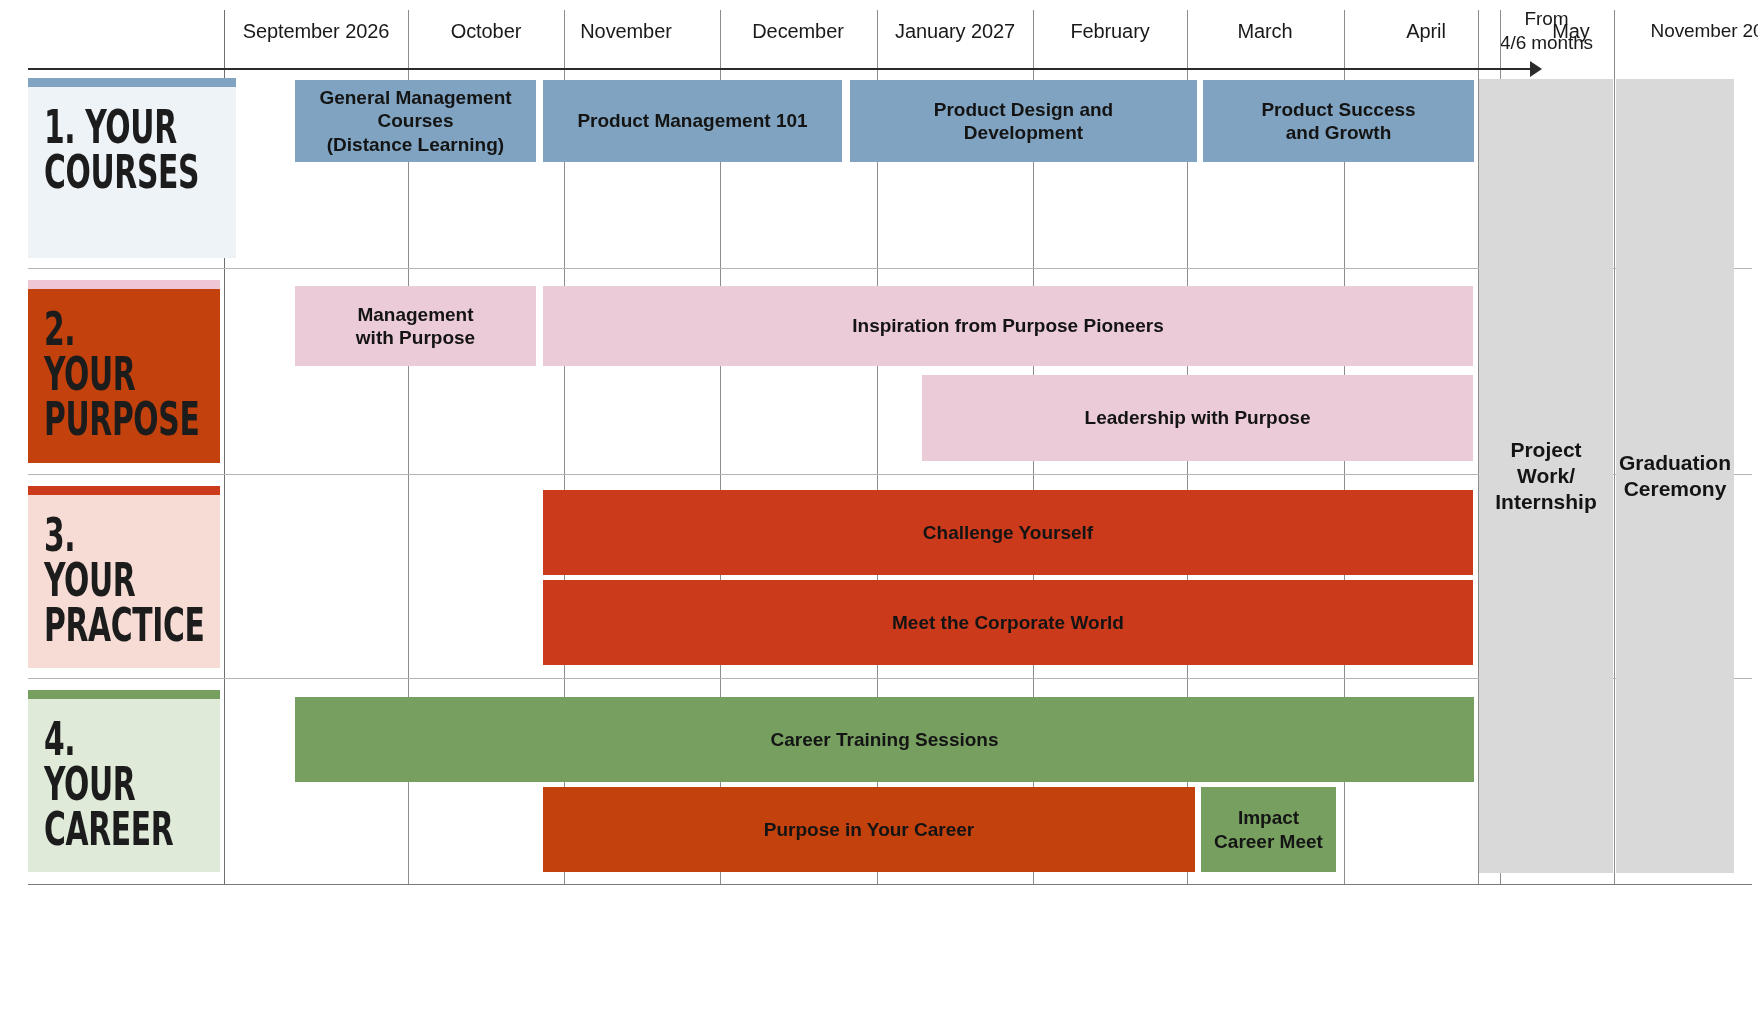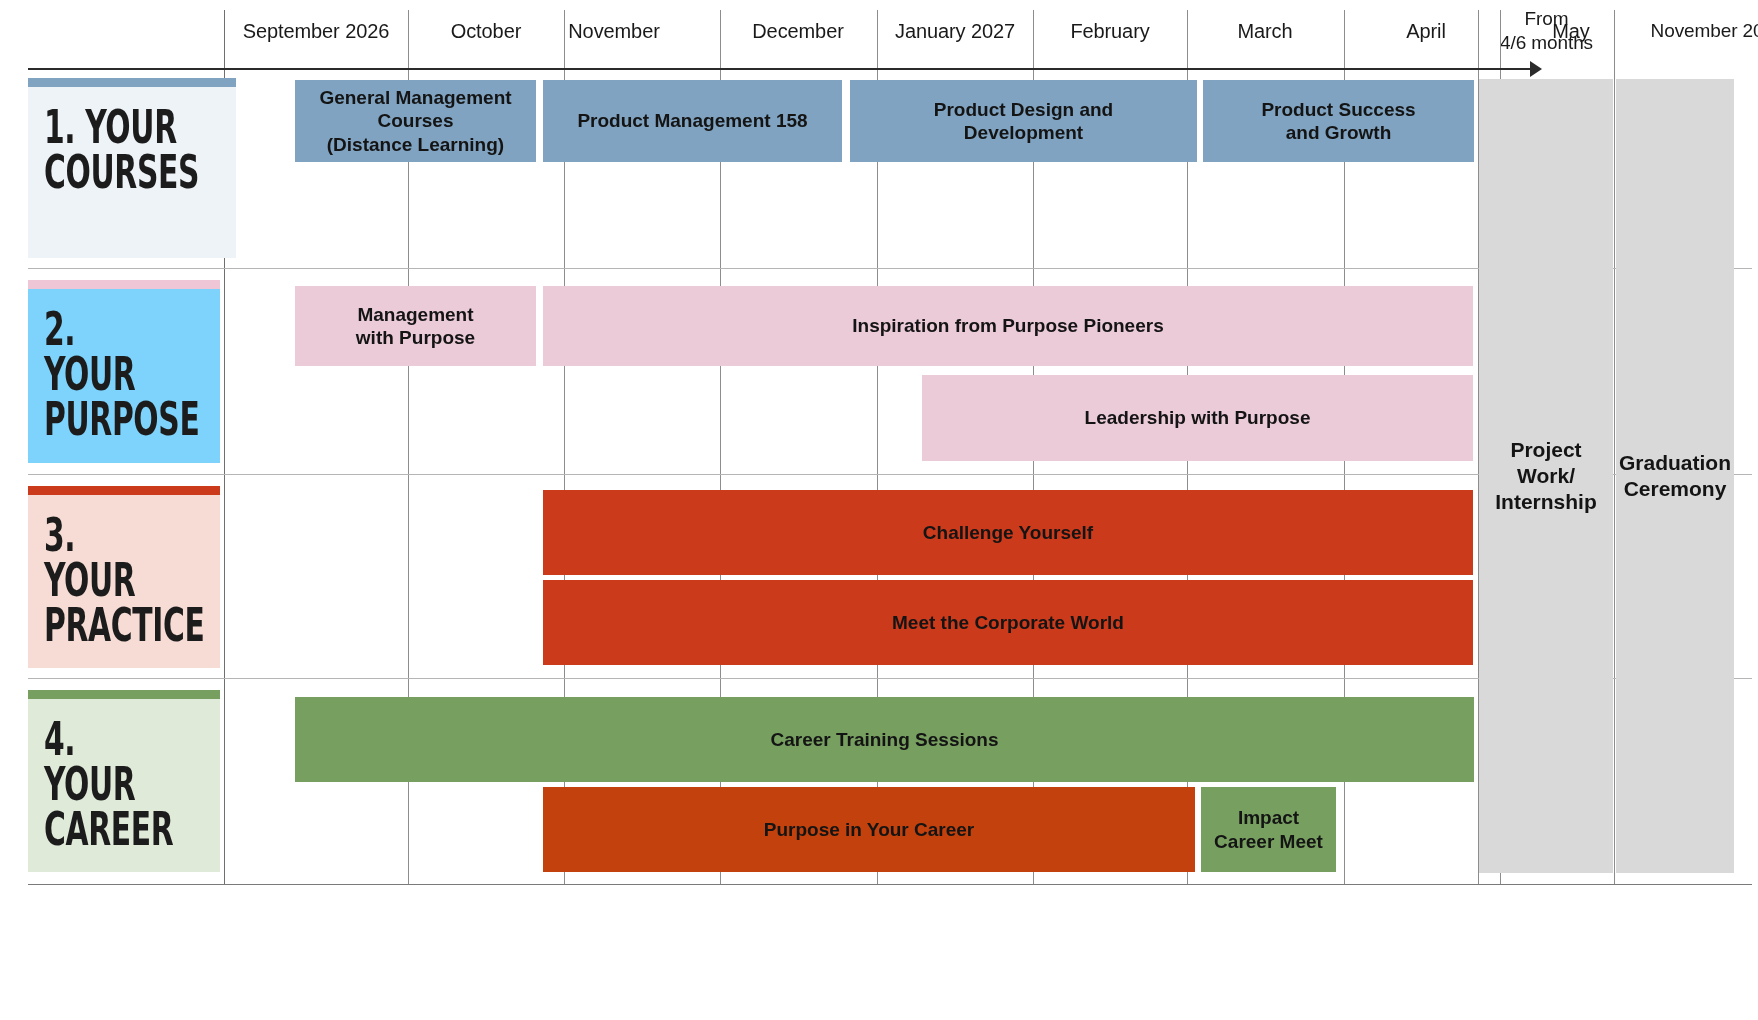--- a/index.html
+++ b/index.html
@@ -103,21 +103,21 @@
   }
 </style>
 </head>
 <body>
 
 <div id="stage">
 
   <div id="header-row">
       <div class="hdr-cell" style="left: 224px; width: 184px;">September 2026</div>
       <div class="hdr-cell" style="left: 408px; width: 156px;">October</div>
-      <div class="hdr-cell" style="left: 536px; width: 156px; text-align: right;">November</div>
+      <div class="hdr-cell" style="left: 548px; width: 156px; text-align: right;">November</div>
       <div class="hdr-cell" style="left: 720px; width: 156px;">December</div>
       <div class="hdr-cell" style="left: 877px; width: 156px;">January 2027</div>
       <div class="hdr-cell" style="left: 1033px; width: 154px;">February</div>
       <div class="hdr-cell" style="left: 1187px; width: 156px;">March</div>
       <div class="hdr-cell" style="left: 1344px; width: 156px; padding-left: 8px;">April</div>
       <div class="hdr-cell" style="left: 1500px; width: 142px;">May</div>
       <div class="hdr-cell" style="left: 1478px; width: 137px; font-size: 19px;">From
 4/6 months</div>
       <div class="hdr-cell" style="left: 1615px; width: 205px; font-size: 19px;">November 2027</div>
     </div>
@@ -149,21 +149,21 @@
   <div id="row-labels">
       <div class="rowlabel" style="top: 78px; height: 180px; width: 208px;">
         <div class="topbar" style="background: rgb(127, 163, 192);"></div>
         <div class="body" style="background: rgb(238, 243, 247);">
           <div class="txt">1. YOUR
 COURSES</div>
         </div>
       </div>
       <div class="rowlabel" style="top: 280px; height: 183px; width: 192px;">
         <div class="topbar" style="background: rgb(238, 198, 214);"></div>
-        <div class="body" style="background: #7dd3fc;">
+        <div class="body" style="background: #c2410c;">
           <div class="txt">2. YOUR
 PURPOSE</div>
         </div>
       </div>
       <div class="rowlabel" style="top: 486px; height: 182px; width: 192px;">
         <div class="topbar" style="background: rgb(204, 58, 28);"></div>
         <div class="body" style="background: rgb(246, 220, 212);">
           <div class="txt">3. YOUR
 PRACTICE</div>
         </div>
@@ -174,21 +174,21 @@
           <div class="txt">4. YOUR
 CAREER</div>
         </div>
       </div>
     </div>
 
   <div id="bars">
       <div class="bar" style="left: 295px; width: 241px; top: 80px; height: 82px; background: rgb(127, 163, 192);">General Management
 Courses
 (Distance Learning)</div>
-      <div class="bar" style="left: 543px; width: 299px; top: 80px; height: 82px; background: rgb(127, 163, 192);">Product Management 158</div>
+      <div class="bar" style="left: 543px; width: 299px; top: 80px; height: 82px; background: rgb(127, 163, 192);">Product Management 101</div>
       <div class="bar" style="left: 850px; width: 347px; top: 80px; height: 82px; background: rgb(127, 163, 192);">Product Design and
 Development</div>
       <div class="bar" style="left: 1203px; width: 271px; top: 80px; height: 82px; background: rgb(127, 163, 192);">Product Success
 and Growth</div>
       <div class="bar" style="left: 295px; width: 241px; top: 286px; height: 80px; background: rgb(236, 203, 217);">Management
 with Purpose</div>
       <div class="bar" style="left: 543px; width: 930px; top: 286px; height: 80px; background: rgb(236, 203, 217);">Inspiration from Purpose Pioneers</div>
       <div class="bar" style="left: 922px; width: 551px; top: 375px; height: 86px; background: rgb(236, 203, 217);">Leadership with Purpose</div>
       <div class="bar" style="left: 543px; width: 930px; top: 490px; height: 85px; background: rgb(204, 58, 28);">Challenge Yourself</div>
       <div class="bar" style="left: 543px; width: 930px; top: 580px; height: 85px; background: rgb(204, 58, 28);">Meet the Corporate World</div>

